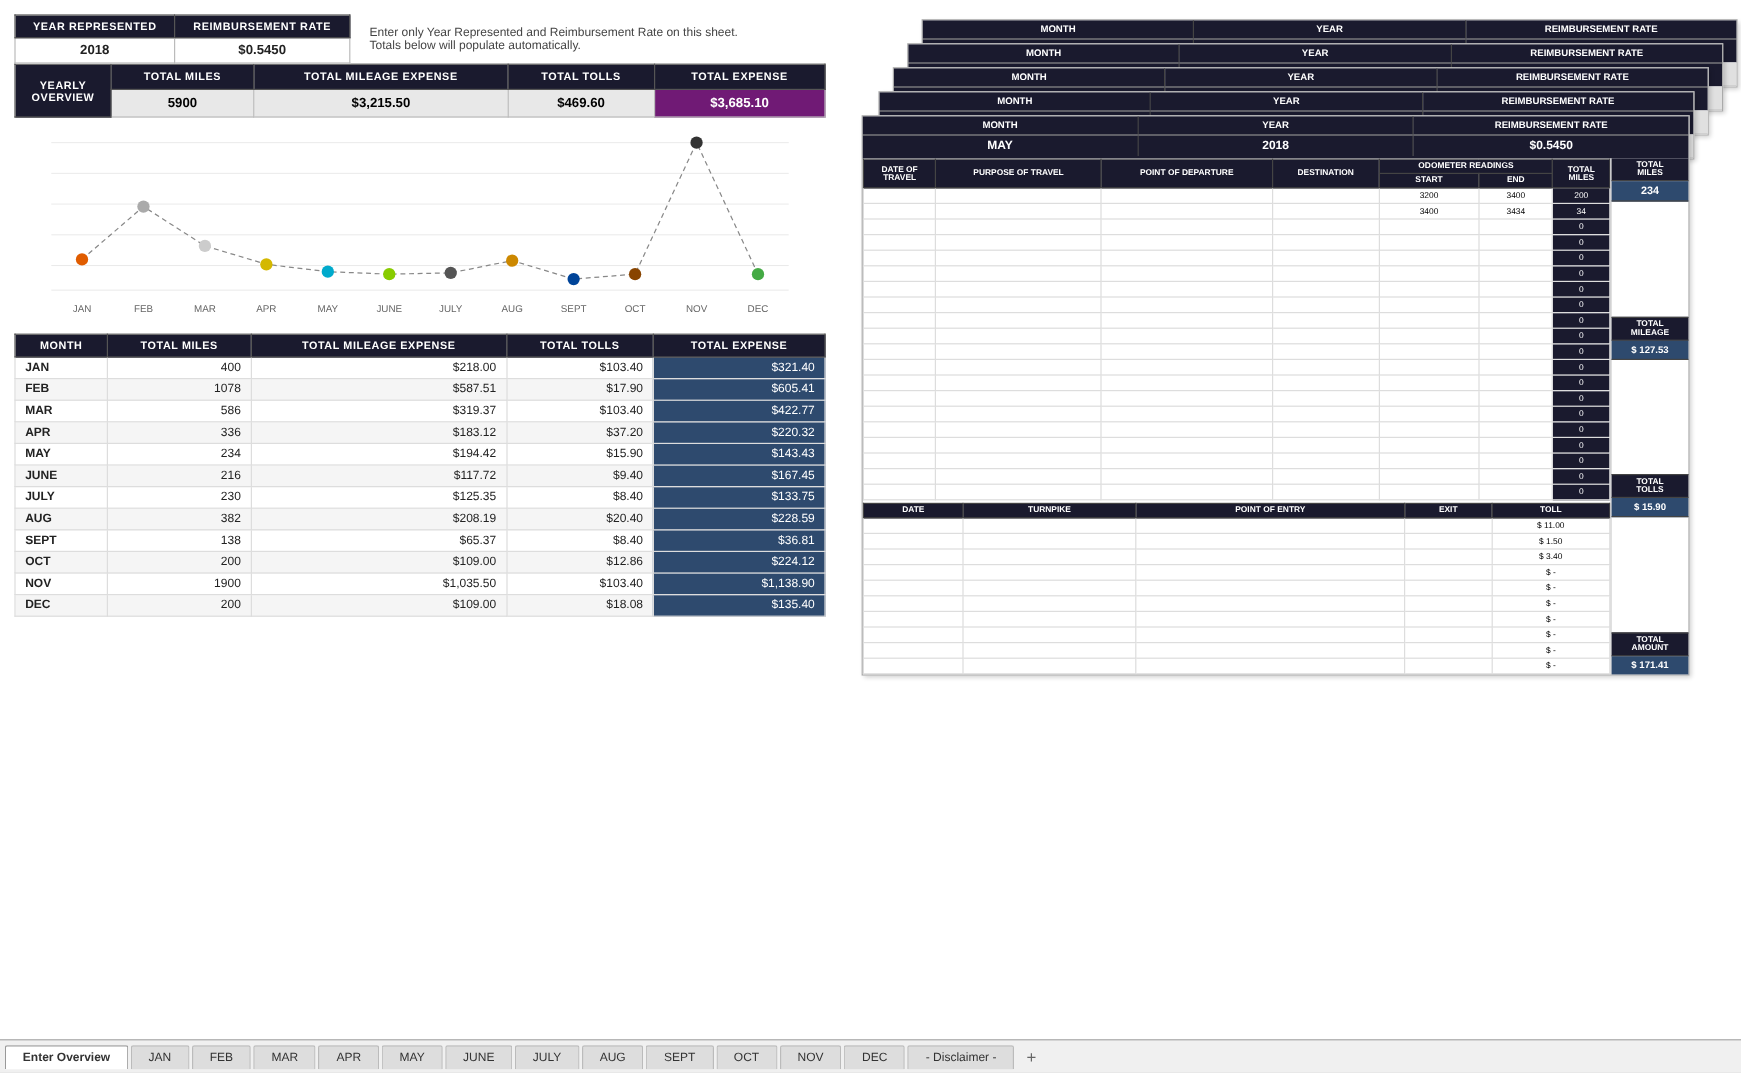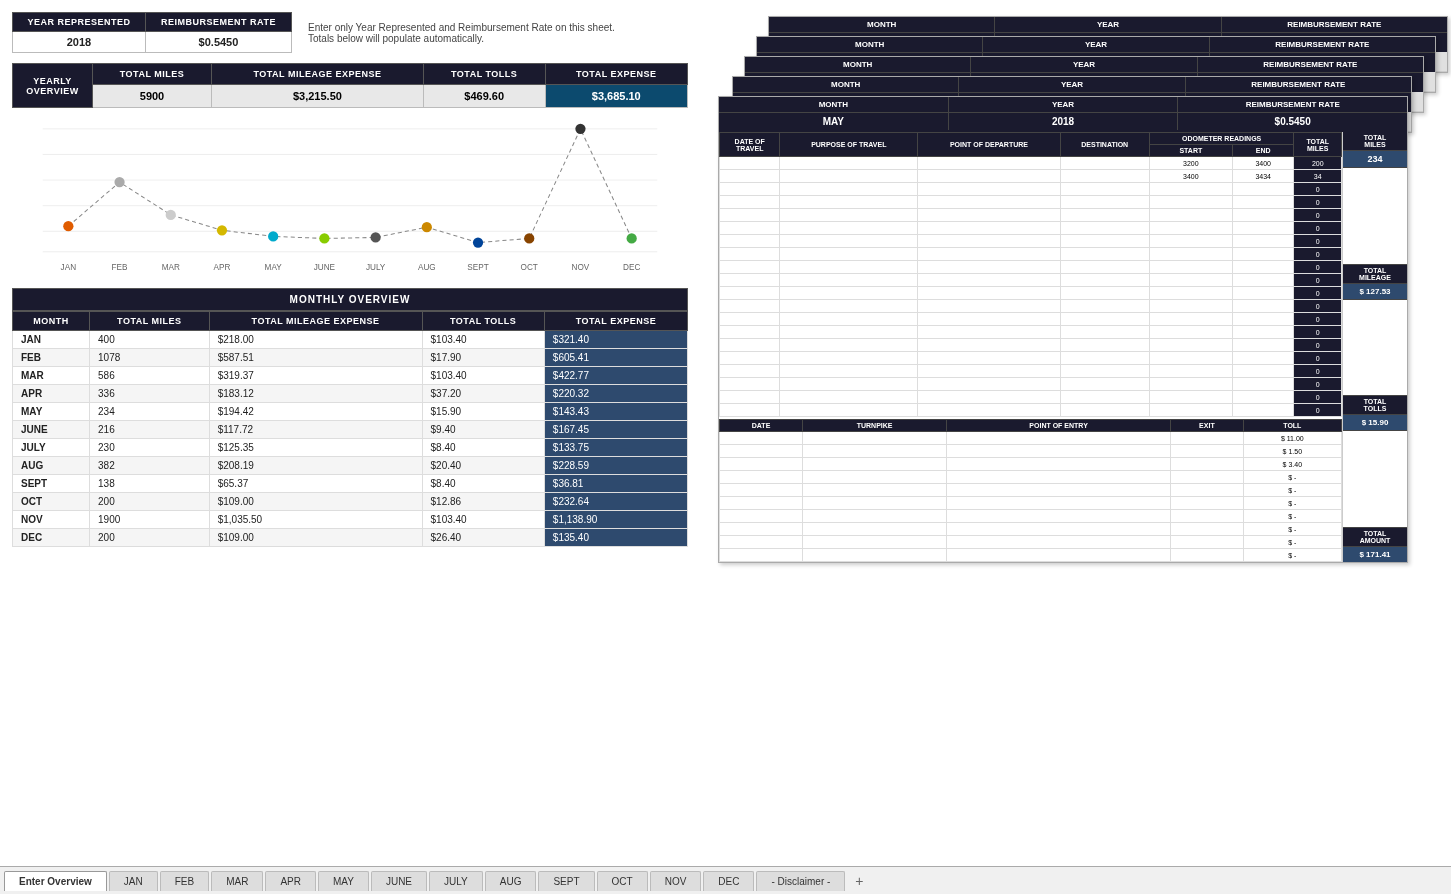--- a/index.html
+++ b/index.html
@@ -19,41 +19,41 @@
     
     .left-panel { width: 700px; padding: 12px; background: #fff; overflow: auto; flex-shrink: 0; }
 
     
     .right-panel { flex: 1; position: relative; padding: 8px; overflow: hidden; }
 
     
     .sheet-title { font-size: 18px; font-weight: bold; color: #222; margin-bottom: 12px; letter-spacing: 1px; }
 
     
-    .header-section { display: flex; gap: 0; margin-bottom: 10px; }
+    .header-section { display: flex; gap: 0; }
     .header-table { border-collapse: collapse; width: 280px; }
     .header-table th { background: #1a1a2e; color: #fff; font-size: 9px; font-weight: bold; text-align: center; padding: 4px 8px; border: 1px solid #555; letter-spacing: 0.5px; }
     .header-table td { background: #fff; color: #222; font-size: 11px; font-weight: bold; text-align: center; padding: 4px 8px; border: 1px solid #bbb; }
     .header-note { padding: 4px 16px; font-size: 10px; color: #444; display: flex; flex-direction: column; justify-content: center; }
 
     
     .yearly-table { border-collapse: collapse; width: 100%; margin-bottom: 10px; }
     .yearly-table th { background: #1a1a2e; color: #fff; font-size: 9px; font-weight: bold; text-align: center; padding: 5px 8px; border: 1px solid #555; letter-spacing: 0.5px; }
     .yearly-table td { font-size: 11px; font-weight: bold; text-align: center; padding: 5px 8px; border: 1px solid #bbb; }
     .yearly-value { background: #e8e8e8; }
-    .yearly-expense { background: #0c4a6e; color: #fff; }
+    .yearly-expense { background: #701a75; color: #fff; }
 
     
     .chart-area { width: 100%; height: 160px; margin-bottom: 10px; border: none; position: relative; }
 
     
     .monthly-title { background: #1a1a2e; color: #fff; text-align: center; font-size: 10px; font-weight: bold; padding: 5px; letter-spacing: 1px; border: 1px solid #555; }
     .monthly-table { border-collapse: collapse; width: 100%; }
     .monthly-table th { background: #1a1a2e; color: #fff; font-size: 9px; font-weight: bold; text-align: center; padding: 4px 8px; border: 1px solid #555; letter-spacing: 0.5px; }
-    .monthly-table td { font-size: 10px; text-align: left; padding: 3px 8px; border: 1px solid #ddd; color: #222; }
+    .monthly-table td { font-size: 10px; text-align: right; padding: 3px 8px; border: 1px solid #ddd; color: #222; }
     .monthly-table td:first-child { text-align: left; font-weight: bold; }
     .expense-col { background: #2e4a6e; color: #fff !important; }
     .monthly-table tr:nth-child(even) td { background: #f5f5f5; }
     .monthly-table tr:nth-child(even) td.expense-col { background: #2e4a6e; }
 
     
     .sheets-stack { position: relative; width: 100%; height: 100%; }
     .sheet-card { position: absolute; background: #fff; border: 1px solid #aaa; box-shadow: 2px 2px 4px rgba(0,0,0,0.2); }
 
     
@@ -138,21 +138,20 @@
           <text x="305" y="148" text-anchor="middle" font-size="8" fill="#666">JUNE</text>
           <text x="355" y="148" text-anchor="middle" font-size="8" fill="#666">JULY</text>
           <text x="405" y="148" text-anchor="middle" font-size="8" fill="#666">AUG</text>
           <text x="455" y="148" text-anchor="middle" font-size="8" fill="#666">SEPT</text>
           <text x="505" y="148" text-anchor="middle" font-size="8" fill="#666">OCT</text>
           <text x="555" y="148" text-anchor="middle" font-size="8" fill="#666">NOV</text>
           <text x="605" y="148" text-anchor="middle" font-size="8" fill="#666">DEC</text>
         </svg>
       </div>
 
-      <div class="monthly-title">MONTHLY OVERVIEW</div>
       <table class="monthly-table">
         <thead>
           <tr>
             <th>MONTH</th>
             <th>TOTAL MILES</th>
             <th>TOTAL MILEAGE EXPENSE</th>
             <th>TOTAL TOLLS</th>
             <th>TOTAL EXPENSE</th>
           </tr>
         </thead>
@@ -218,34 +217,34 @@
               <td>138</td>
               <td>$65.37</td>
               <td>$8.40</td>
               <td class="expense-col">$36.81</td>
             </tr>
             <tr>
               <td>OCT</td>
               <td>200</td>
               <td>$109.00</td>
               <td>$12.86</td>
-              <td class="expense-col">$232.64</td>
+              <td class="expense-col">$224.12</td>
             </tr>
             <tr>
               <td>NOV</td>
               <td>1900</td>
               <td>$1,035.50</td>
               <td>$103.40</td>
               <td class="expense-col">$1,138.90</td>
             </tr>
             <tr>
               <td>DEC</td>
               <td>200</td>
               <td>$109.00</td>
-              <td>$26.40</td>
+              <td>$18.08</td>
               <td class="expense-col">$135.40</td>
             </tr>
           </tbody>
       </table>
     </div>
 
     <div class="right-panel">
       <div class="sheets-stack">
 
         <div class="sheet-card" style="top:8px; left:60px; width:680px; padding:0;">

